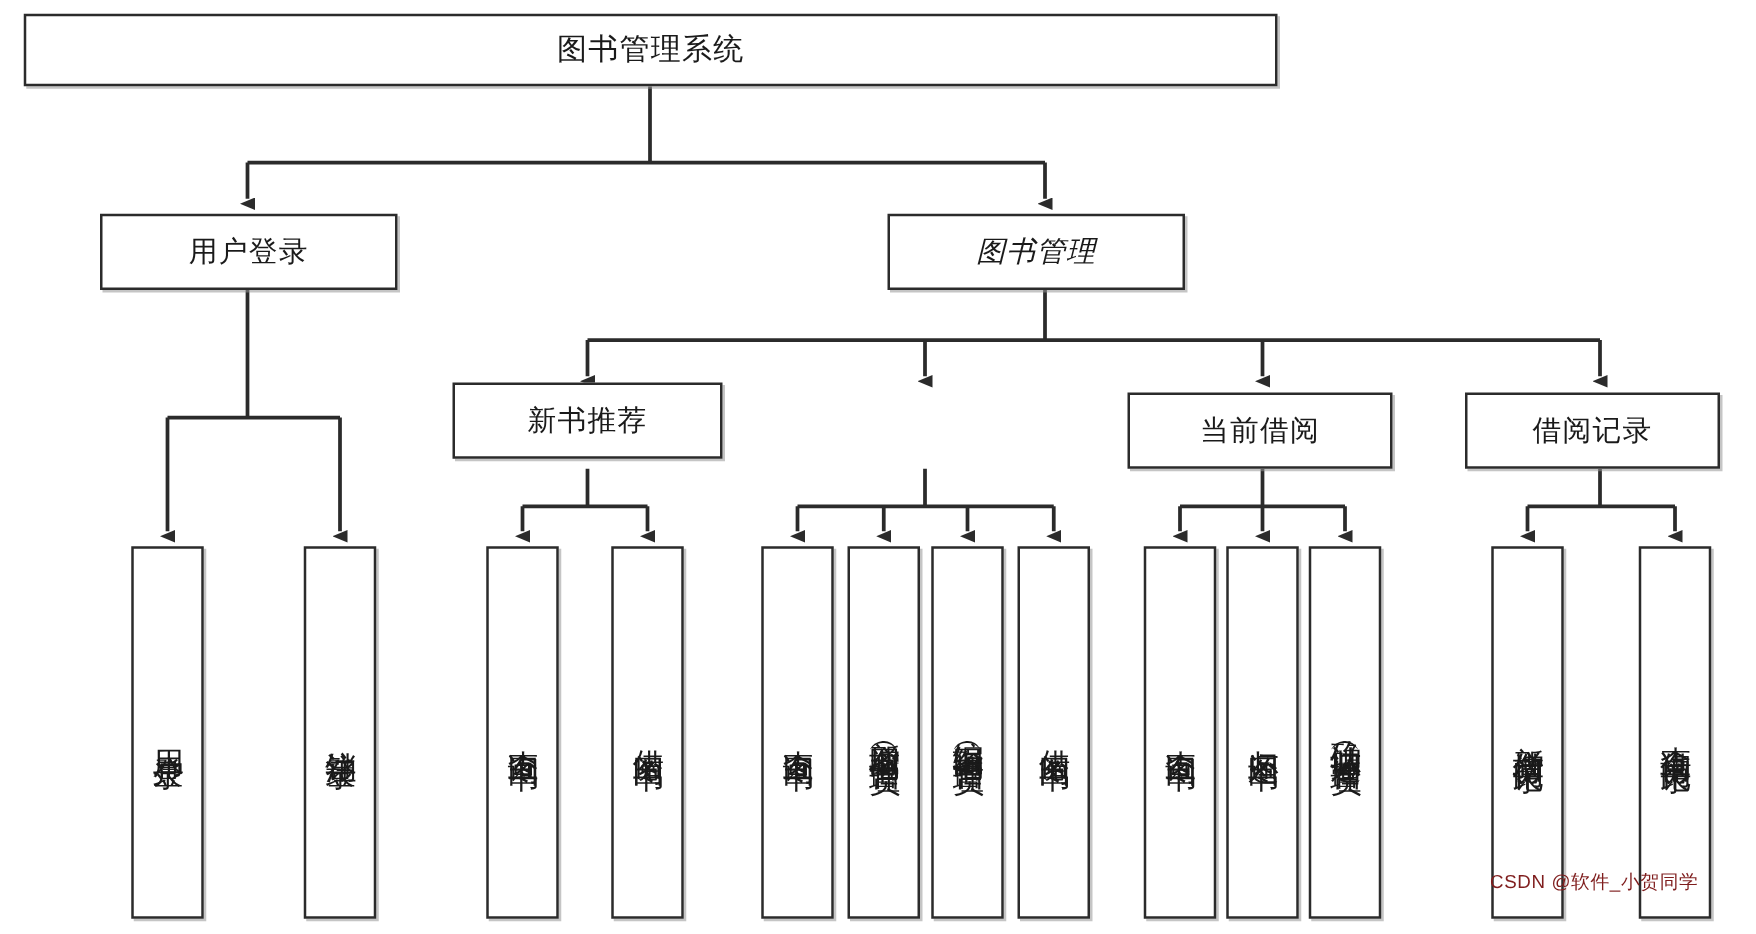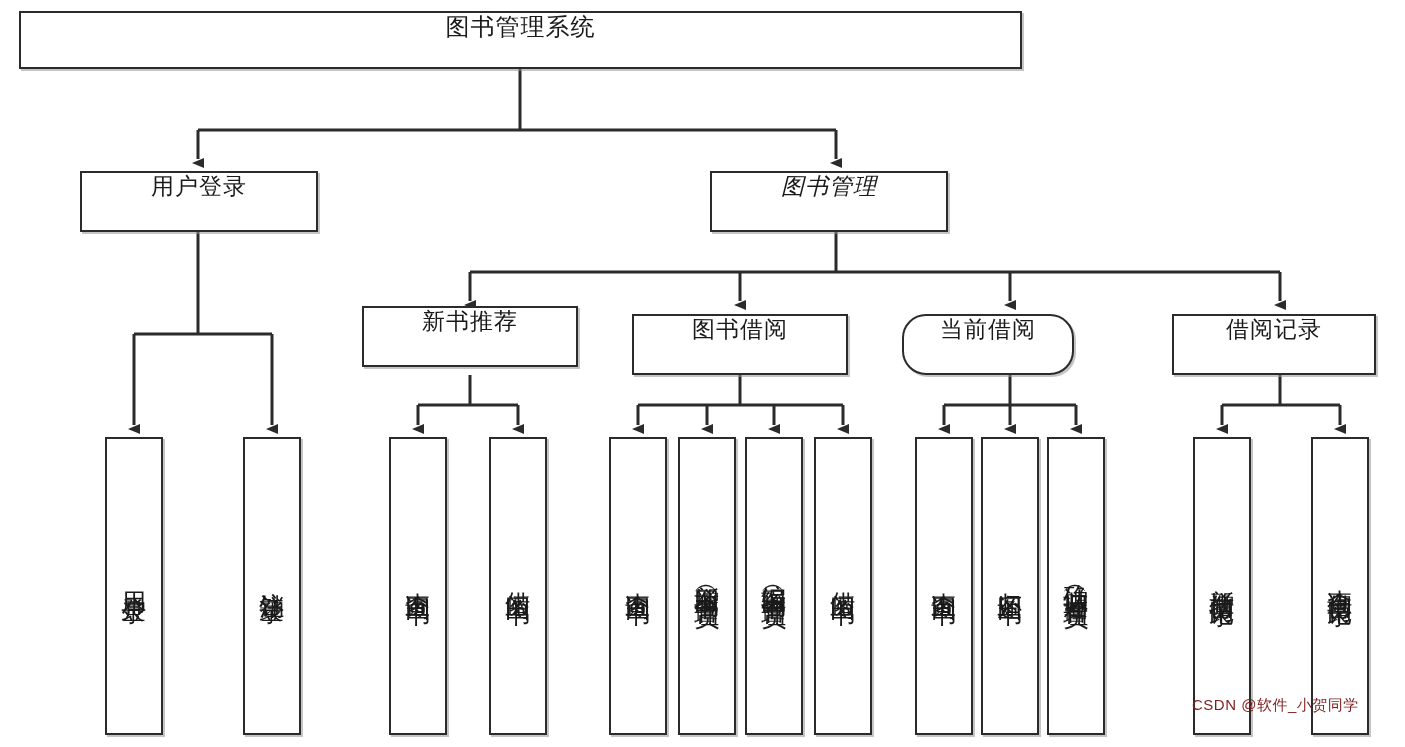--- a/index.html
+++ b/index.html
@@ -26,20 +26,21 @@
     height: 747px;
     pointer-events: none;
   }
   .node {
     position: absolute;
     box-sizing: border-box;
     background: #ffffff;
     border: 2.5px solid #2b2b2b;
     box-shadow: 2px 2px 0 0 rgba(150,150,150,0.55);
     display: flex;
+    align-items: center;
     justify-content: center;
     color: #1a1a1a;
     letter-spacing: 1px;
   }
   .node .label {
     display: block;
     text-align: center;
     line-height: 1.18;
   }
   
@@ -134,24 +135,21 @@
   <div class="node horiz" style="left:80px; top:171px; width:238px; height:61px;">
     <span class="label">用户登录</span>
   </div>
   <div class="node horiz" style="left:710px; top:171px; width:238px; height:61px;font-style:italic;">
     <span class="label">图书管理</span>
   </div>
 
   <div class="node horiz" style="left:362px; top:306px; width:216px; height:61px;">
     <span class="label">新书推荐</span>
   </div>
-  <div class="node horiz" style="left:632px; top:314px; width:216px; height:61px;">
-    <span class="label">图书借阅</span>
-  </div>
-  <div class="node horiz" style="left:902px; top:314px; width:172px; height:61px;border-radius:24px;">
+  <div class="node horiz" style="left:902px; top:314px; width:212px; height:61px;">
     <span class="label">当前借阅</span>
   </div>
   <div class="node horiz" style="left:1172px; top:314px; width:204px; height:61px;">
     <span class="label">借阅记录</span>
   </div>
 
   <div class="node leaf" style="left:105px; top:437px; width:58px; height:298px;">
     <span class="label">用户登录</span>
   </div>
   <div class="node leaf" style="left:243px; top:437px; width:58px; height:298px;">

